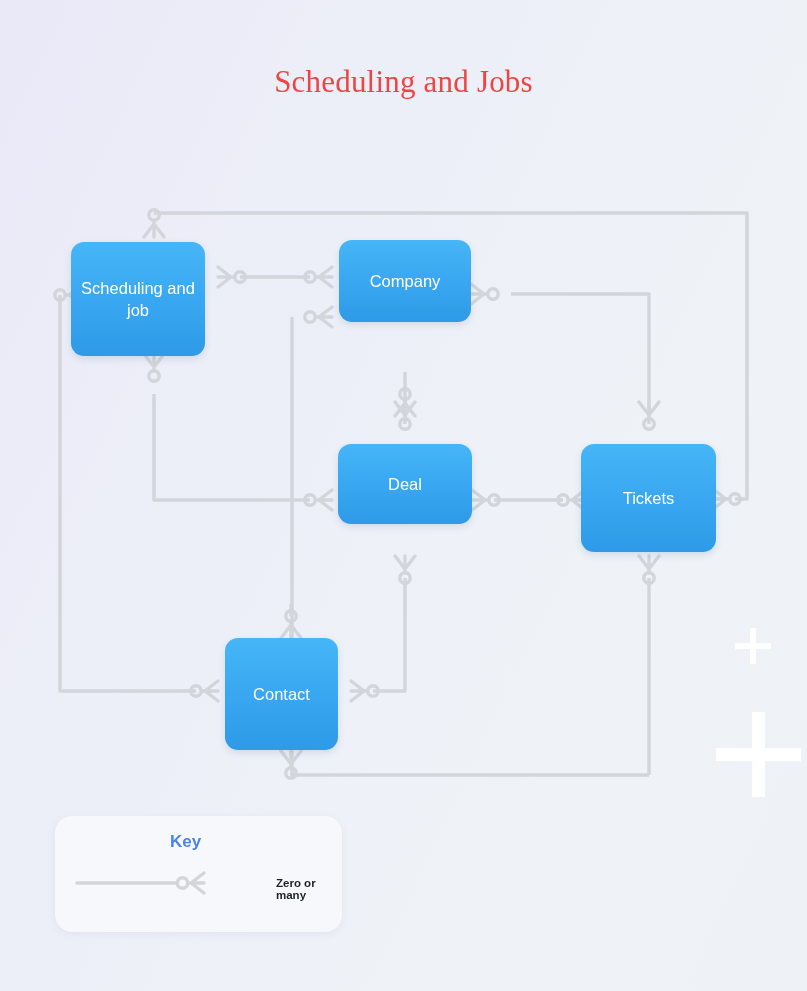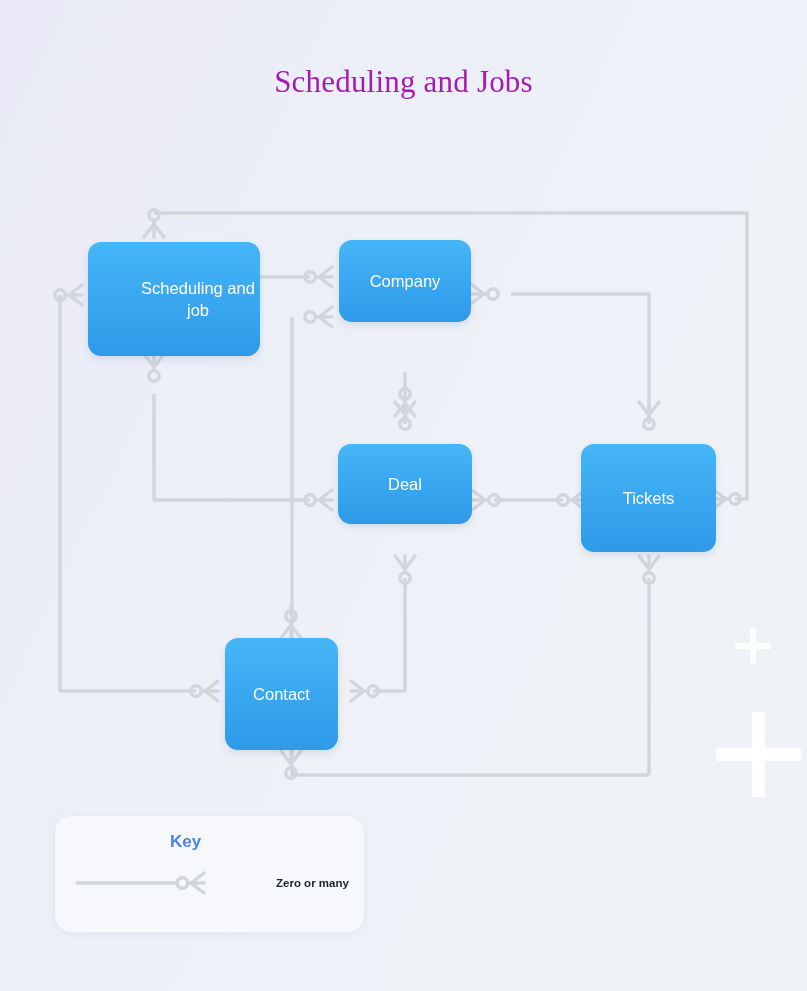--- a/index.html
+++ b/index.html
@@ -8,33 +8,33 @@
     width:807px;height:991px;
     font-family:"Liberation Sans", sans-serif;
     background:linear-gradient(115deg,#e9e9f7 0%,#eceef8 28%,#eef1f7 55%,#eff2f6 78%,#eef1f6 100%);
     overflow:hidden;position:relative;
   }
   #canvas{position:absolute;inset:0;width:807px;height:991px;}
 
   .title-wrap{position:absolute;left:0;top:60px;width:807px;text-align:center;
     font-family:"Liberation Serif", serif;}
   .title-line1{font-size:31px;color:#21262b;letter-spacing:.2px;line-height:44px;}
-  .title-line2{font-size:31px;color:#a21caf;letter-spacing:.2px;line-height:44px;}
+  .title-line2{font-size:31px;color:#ef4444;letter-spacing:.2px;line-height:44px;}
 
   .node{position:absolute;border-radius:13px;
     background:linear-gradient(180deg,#45b6f7 0%,#38a6f0 55%,#2e9ae8 100%);
     box-shadow:0 3px 7px rgba(60,110,160,.16);
     display:flex;align-items:center;justify-content:center;text-align:center;
     color:#ffffff;font-size:16.5px;line-height:22px;font-weight:400;}
 
   .plus{position:absolute;background:transparent;}
   .plus i{position:absolute;background:#ffffff;display:block;}
 
   .key-card{position:absolute;left:55px;top:816px;width:287px;height:116px;
-    background:#f7f8fc;border-radius:17px;box-shadow:0 2px 9px rgba(90,110,150,.09);padding-left:22px;}
+    background:#f7f8fc;border-radius:17px;box-shadow:0 2px 9px rgba(90,110,150,.09);}
   .key-title{position:absolute;left:0;top:16px;width:261px;text-align:center;
     font-size:17px;font-weight:bold;color:#4a84e8;}
   .key-label{position:absolute;left:205px;top:61px;font-size:11.5px;color:#1d2329;font-weight:bold;margin-left:16px;}
   .key-svg{position:absolute;left:18px;top:50px;}
 </style>
 </head>
 <body>
 
 <svg id="canvas" viewBox="0 0 807 991">
   <defs>
@@ -100,21 +100,21 @@
     <use href="#cf-r" x="196" y="691"></use>
     <use href="#cf-l" x="373" y="691"></use>
     <use href="#cf-u" x="291" y="773"></use>
   </g>
 </svg>
 
 <div class="title-wrap">
   <div class="title-line2">Scheduling and Jobs</div>
 </div>
 
-<div class="node" style="left:88px;top:242px;width:124px;height:114px;padding-left:48px;">Scheduling and job</div>
+<div class="node" style="left:71px;top:242px;width:134px;height:114px;">Scheduling and job</div>
 <div class="node" style="left:339px;top:240px;width:132px;height:82px;">Company</div>
 <div class="node" style="left:338px;top:444px;width:134px;height:80px;">Deal</div>
 <div class="node" style="left:581px;top:444px;width:135px;height:108px;">Tickets</div>
 <div class="node" style="left:225px;top:638px;width:113px;height:112px;">Contact</div>
 
 <div class="plus" style="left:735px;top:628px;width:36px;height:36px;">
   <i style="left:15px;top:0;width:6px;height:36px;"></i>
   <i style="left:0;top:15px;width:36px;height:6px;"></i>
 </div>
 <div class="plus" style="left:716px;top:712px;width:85px;height:85px;">

